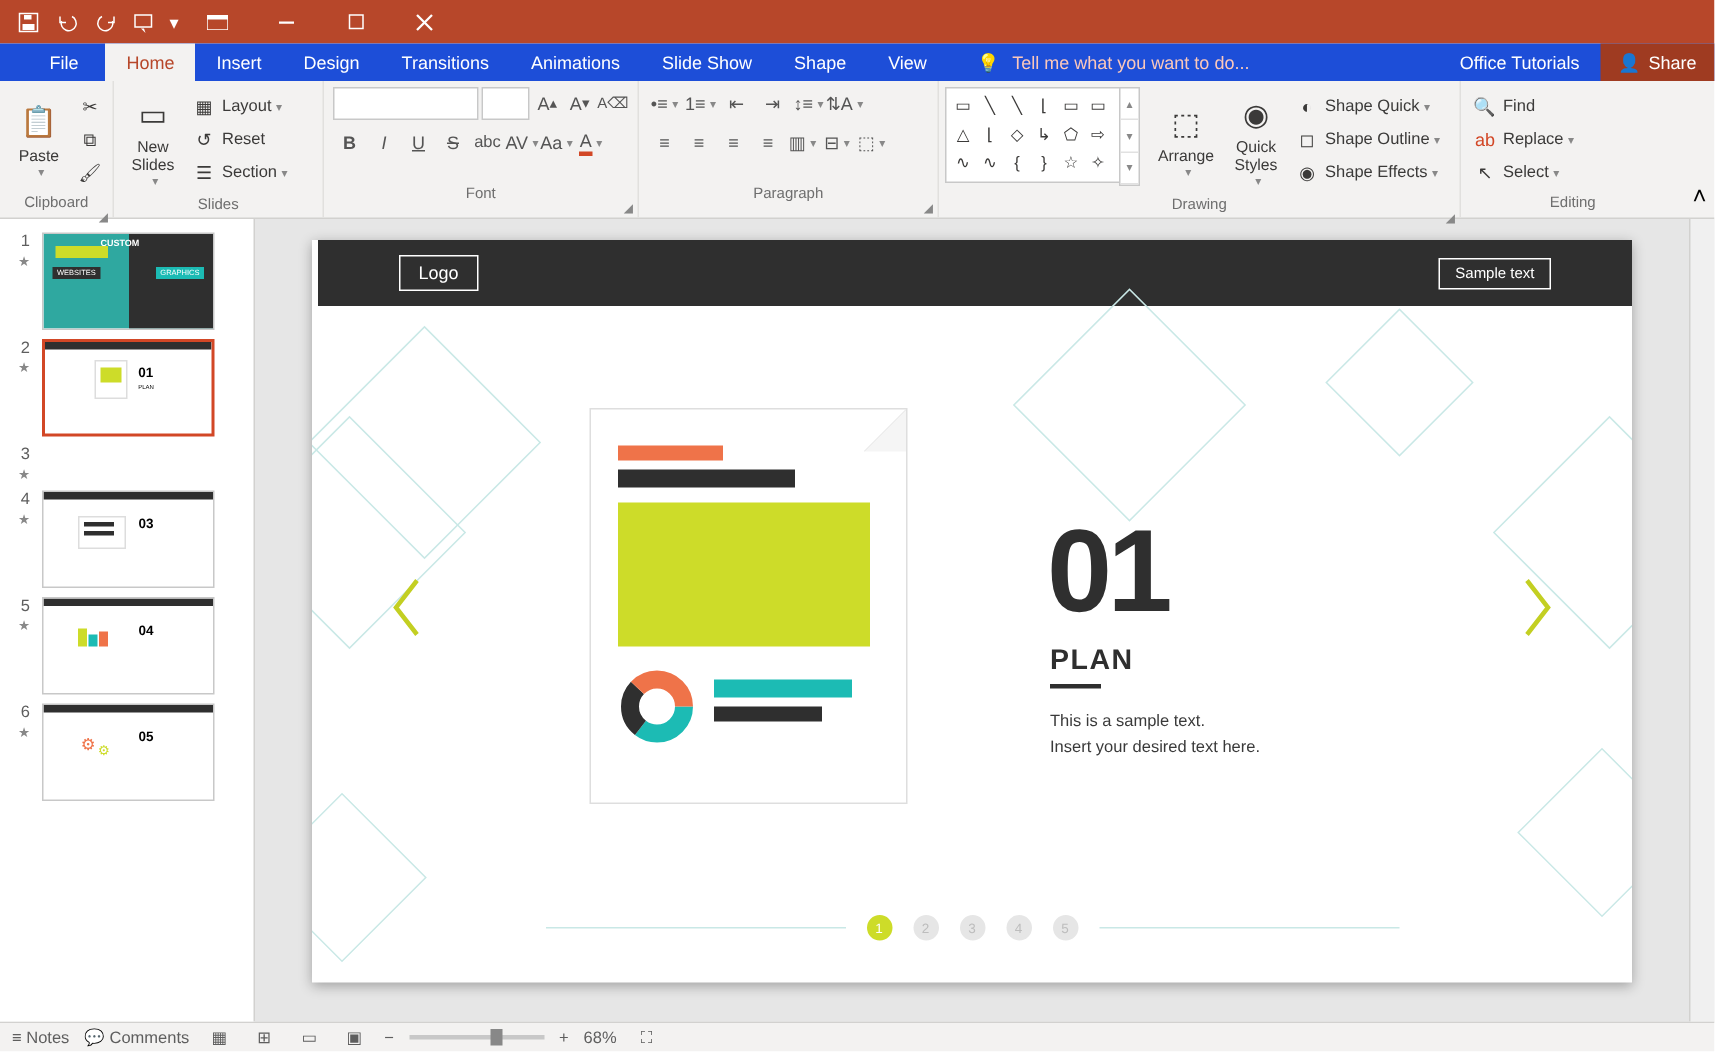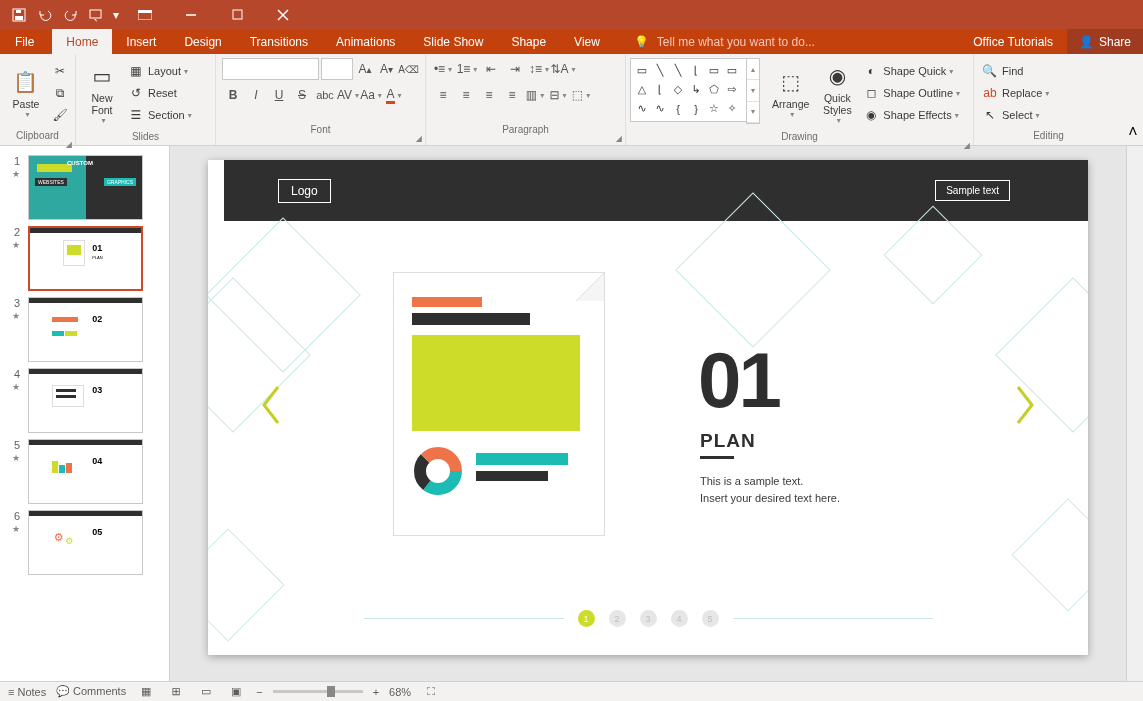--- a/index.html
+++ b/index.html
@@ -7,21 +7,21 @@
 
 
 .titlebar { background: #b7472a; height: 29px; display: flex; align-items: center; color: #fff; font-size: 12px; }
 .qa-toolbar { display: flex; gap: 0; padding-left: 6px; }
 .qa-btn { width: 26px; height: 29px; display: flex; align-items: center; justify-content: center; cursor: pointer; }
 .titlebar-title { flex: 1; text-align: center; }
 .titlebar-right { display: flex; }
 .titlebar-btn { width: 46px; height: 29px; display: flex; align-items: center; justify-content: center; cursor: pointer; font-size: 14px; }
 
 
-.tabs { background: #c2410c; height: 25px; display: flex; align-items: center; padding-left: 5px; }
+.tabs { background: #1d4ed8; height: 25px; display: flex; align-items: center; padding-left: 23px; }
 .tab { padding: 0 14px; height: 25px; display: flex; align-items: center; color: #fff; font-size: 12px; cursor: pointer; }
 .tab.active { background: #f3f2f1; color: #b7472a; }
 .tab.file { padding: 0 18px 0 10px; }
 .tabs-spacer { flex: 1; }
 .tell-me { display: flex; align-items: center; color: #fbc8bb; font-size: 12px; padding: 0 20px; }
 .bulb { margin-right: 8px; }
 .share-btn { background: #9f3b21; color: #fff; height: 25px; padding: 0 12px; display: flex; align-items: center; font-size: 12px; }
 
 
 .ribbon { background: #f3f2f1; height: 92px; display: flex; border-bottom: 1px solid #d2d1cf; }
@@ -55,21 +55,21 @@
 .thumb-star { font-size: 9px; color: #888; margin-top: 2px; }
 .thumb { width: 115px; height: 65px; border: 1px solid #c8c8c8; background: #fff; margin-left: 6px; cursor: pointer; position: relative; overflow: hidden; }
 .thumb.selected { border: 2px solid #d24726; }
 .thumb-inner { position: absolute; inset: 0; }
 
 .canvas-area { flex: 1; display: flex; align-items: flex-start; justify-content: center; padding: 14px 18px; overflow: auto; }
 .slide { width: 880px; height: 495px; background: #fff; box-shadow: 0 2px 8px rgba(0,0,0,0.3); position: relative; overflow: hidden; }
 .scroll-v { width: 17px; background: #f0f0f0; border-left: 1px solid #d2d1cf; }
 
 
-.slide-header { position: absolute; top: 0; left: 16px; right: 0; height: 61px; background: #2f2f2f; display: flex; align-items: center; justify-content: space-between; padding: 0 78px 0 54px; }
+.slide-header { position: absolute; top: 0; left: 4px; right: 0; height: 44px; background: #2f2f2f; display: flex; align-items: center; justify-content: space-between; padding: 0 54px 0 54px; }
 .logo-box { border: 1px solid #fff; color: #fff; font-size: 12px; padding: 4px 12px; }
 .sample-box { border: 1px solid #fff; color: #fff; font-size: 10px; padding: 4px 10px; }
 .bg-sq { position: absolute; border: 1px solid #c9e8e6; width: 110px; height: 110px; transform: rotate(45deg); }
 .arrow-left { position: absolute; left: 52px; top: 225px; width: 22px; height: 40px; cursor: pointer; }
 .arrow-right { position: absolute; right: 52px; top: 225px; width: 22px; height: 40px; cursor: pointer; }
 .arrow-svg { stroke: #c3cf22; stroke-width: 3; fill: none; }
 
 .doc-card { position: absolute; left: 185px; top: 112px; width: 212px; height: 264px; background: #fff; border: 1px solid #dedede; }
 .doc-fold { position: absolute; top: 0; right: 0; width: 28px; height: 28px; background: linear-gradient(135deg, transparent 49%, #dedede 50%, #f5f5f5 51%); }
 .bar-orange { position: absolute; left: 18px; top: 24px; width: 70px; height: 10px; background: #ef7349; }
@@ -203,21 +203,21 @@
         <span>Clipboard</span>
         <span class="dialog-launch">◢</span>
       </div>
   </div>
 
   <div class="group" style="width:140px">
     <div class="group-content">
       <div class="rbtn-big drop">
           <div class="ico">▭</div>
           <span style="white-space:pre-line;text-align:center">New
-Font</span>
+Slides</span>
         </div>
       <div class="row-col" style="margin-top:2px">
         <div class="rbtn-small drop">
             <span class="ico-s">▦</span>
             <span>Layout</span>
           </div>
         <div class="rbtn-small">
             <span class="ico-s">↺</span>
             <span>Reset</span>
           </div>
@@ -406,27 +406,20 @@
             <div style="position:absolute;left:56%;top:25%;font-size:9px;font-weight:800">01</div>
             <div style="position:absolute;left:56%;top:45%;font-size:4px">PLAN</div>
           </div>
         </div>
       </div>
     <div class="thumb-row">
         <div class="thumb-num">
           <span>3</span>
           <span class="thumb-star">★</span>
         </div>
-        <div class="thumb">
-          <div class="thumb-inner">
-            <div style="position:absolute;top:0;left:0;right:0;height:5px;background:#2f2f2f"></div>
-            <div style="position:absolute;left:20%;top:30%;width:30px;height:18px"><div style="width:26px;height:5px;background:#ef7349"></div><div style="width:12px;height:5px;background:#1cbbb4;margin-top:1px;display:inline-block"></div><div style="width:12px;height:5px;background:#cddc29;margin-top:1px;margin-left:1px;display:inline-block"></div></div>
-            <div style="position:absolute;left:56%;top:25%;font-size:9px;font-weight:800">02</div>
-          </div>
-        </div>
       </div>
     <div class="thumb-row">
         <div class="thumb-num">
           <span>4</span>
           <span class="thumb-star">★</span>
         </div>
         <div class="thumb">
           <div class="thumb-inner">
             <div style="position:absolute;top:0;left:0;right:0;height:5px;background:#2f2f2f"></div>
             <div style="position:absolute;left:20%;top:25%;width:32px;height:22px;border:1px solid #ddd">

